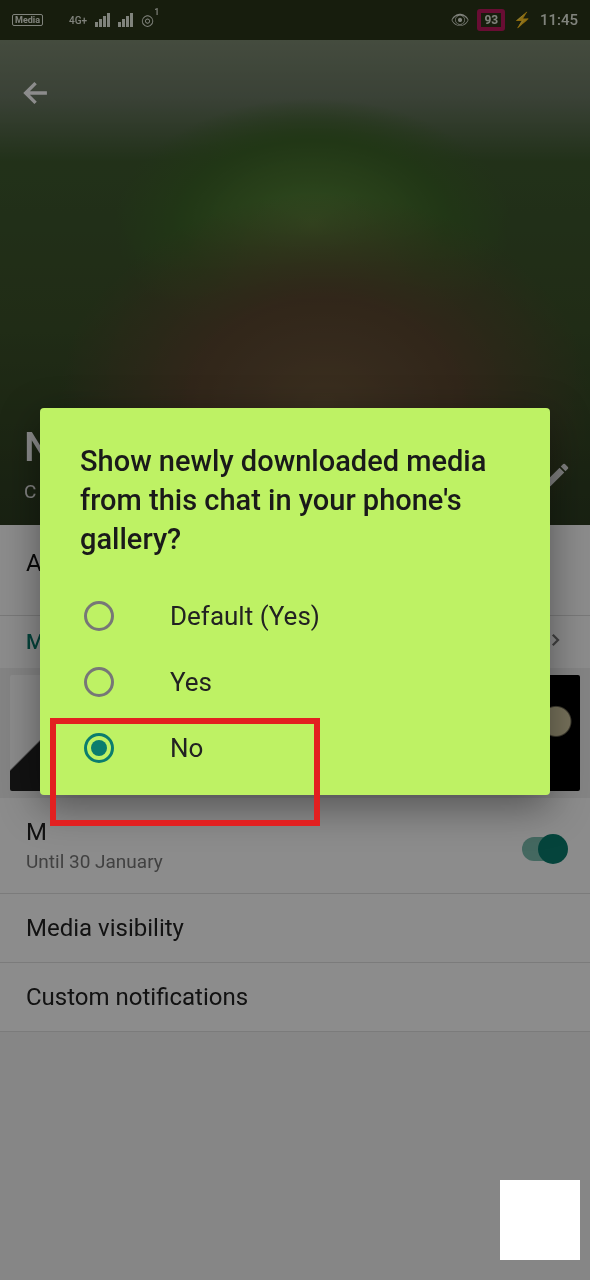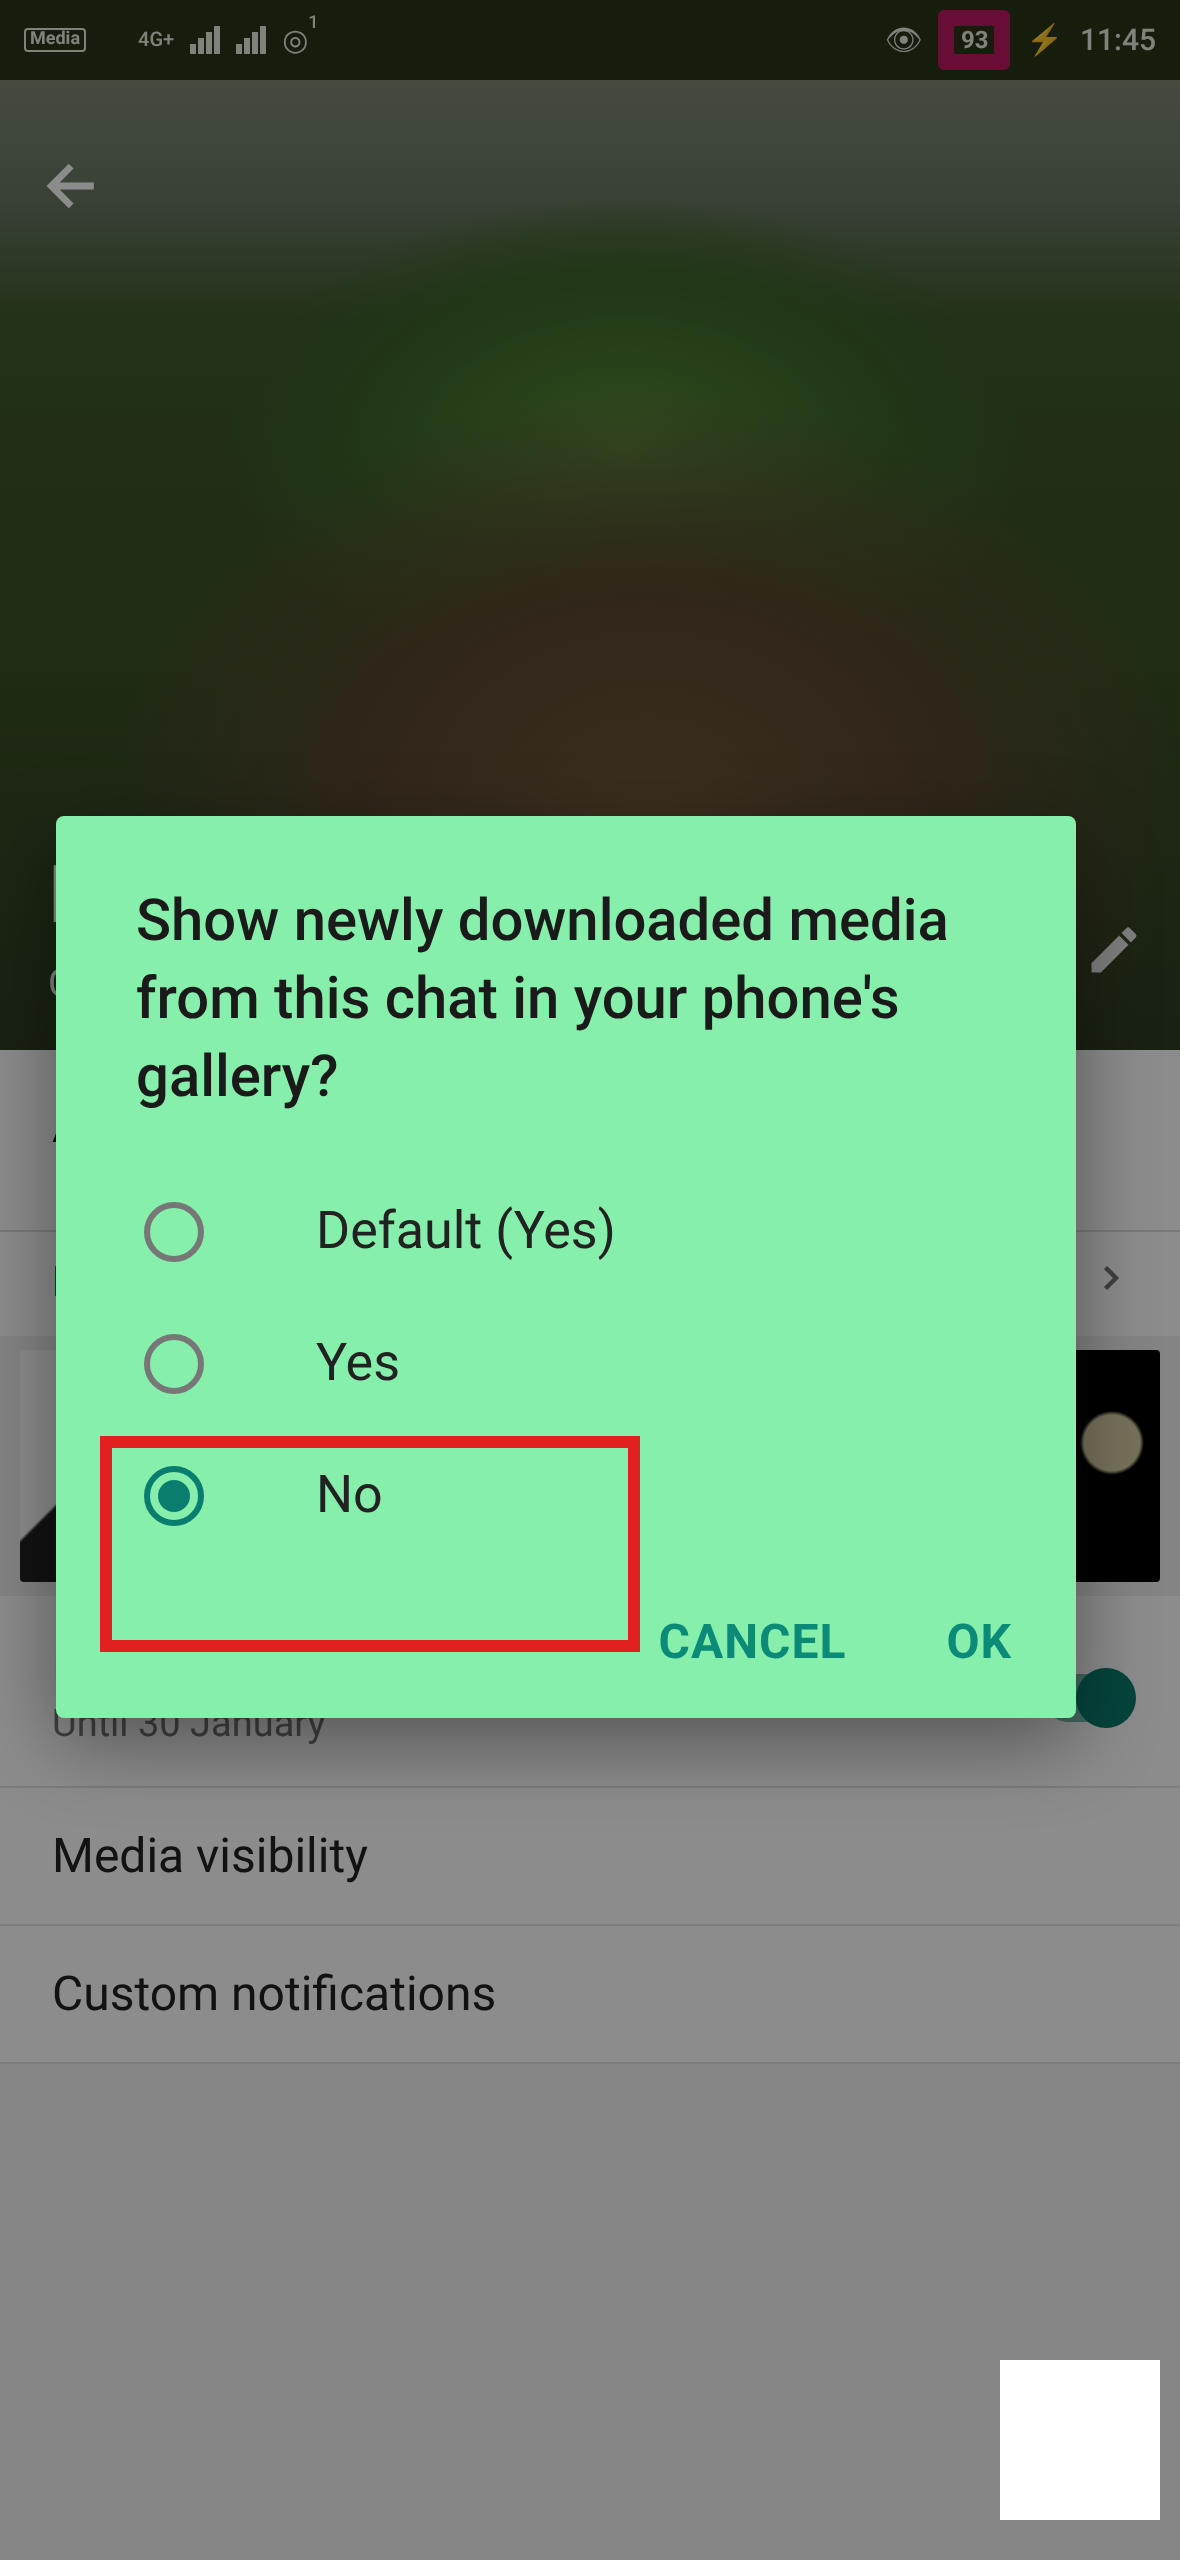--- a/index.html
+++ b/index.html
@@ -10,21 +10,21 @@
 
 .status-bar {
   height: 40px; background: #2a3518; color: #eaeee2;
   display: flex; align-items: center; justify-content: space-between;
   padding: 0 12px; font-size: 15px; font-weight: 500;
 }
 .status-left, .status-right { display: flex; align-items: center; gap: 8px; }
 .volte { border: 1px solid #eaeee2; border-radius: 2px; font-size: 9px; padding: 0 2px; font-weight: 700; }
 .sig { display: inline-flex; align-items: flex-end; gap: 1px; }
 .sig span { width: 3px; background: #eaeee2; display: inline-block; }
-.bat-box { border: 8px solid #be185d; border-radius: 3px; padding: 0 3px; font-size: 12px; font-weight: 700; }
+.bat-box { border: 4px solid #be185d; border-radius: 3px; padding: 0 3px; font-size: 12px; font-weight: 700; }
 
 
 .header-img {
   height: 485px; position: relative; overflow: hidden;
   background:
     radial-gradient(ellipse 380px 300px at 55% 75%, #6b5539 0%, #5a4630 35%, rgba(58,45,28,0) 70%),
     radial-gradient(ellipse 220px 140px at 53% 38%, #5a8a3a 0%, #3d6428 60%, rgba(40,60,25,0) 90%),
     linear-gradient(to bottom, #7d8a72 0%, #6a7863 12%, #3e5a2f 25%, #3b5028 60%, #2e3d22 100%);
 }
 .back-arrow { position: absolute; top: 36px; left: 20px; color: #fff; }
@@ -54,21 +54,21 @@
   position: absolute; right: 24px; margin-top: -36px;
   width: 44px; height: 24px; background: #7dbdb0; border-radius: 12px;
 }
 .toggle::after { content:""; position:absolute; right:-2px; top:-3px; width:30px; height:30px; background:#0a7d6e; border-radius:50%; }
 
 
 .dim { position: absolute; inset: 0; background: rgba(0,0,0,0.45); }
 
 
 .dialog {
-  position: absolute; left: 28px; top: 408px; width: 510px; background: #86efac;
+  position: absolute; left: 40px; top: 408px; width: 510px; background: #bef264;
   border-radius: 4px; box-shadow: 0 12px 40px rgba(0,0,0,0.4);
   padding: 34px 0 14px;
 }
 .dlg-title {
   font-size: 29px; font-weight: 500; color: #1a1a1a; line-height: 1.35;
   padding: 0 40px 24px;
 }
 .radio-row {
   display: flex; align-items: center; gap: 56px; padding: 18px 44px;
   font-size: 26px; color: #222;
@@ -180,22 +180,18 @@
     </div>
     <div class="radio-row">
       <span class="radio"></span>
       <span>Yes</span>
     </div>
     <div class="radio-row">
       <span class="radio selected"></span>
       <span>No</span>
     </div>
 
-    <div class="dlg-actions">
-      <button class="dlg-btn">CANCEL</button>
-      <button class="dlg-btn">OK</button>
-    </div>
   </div>
 
   <div class="highlight"></div>
 
   <div class="wm"></div>
 </div>
 
 </body></html>

